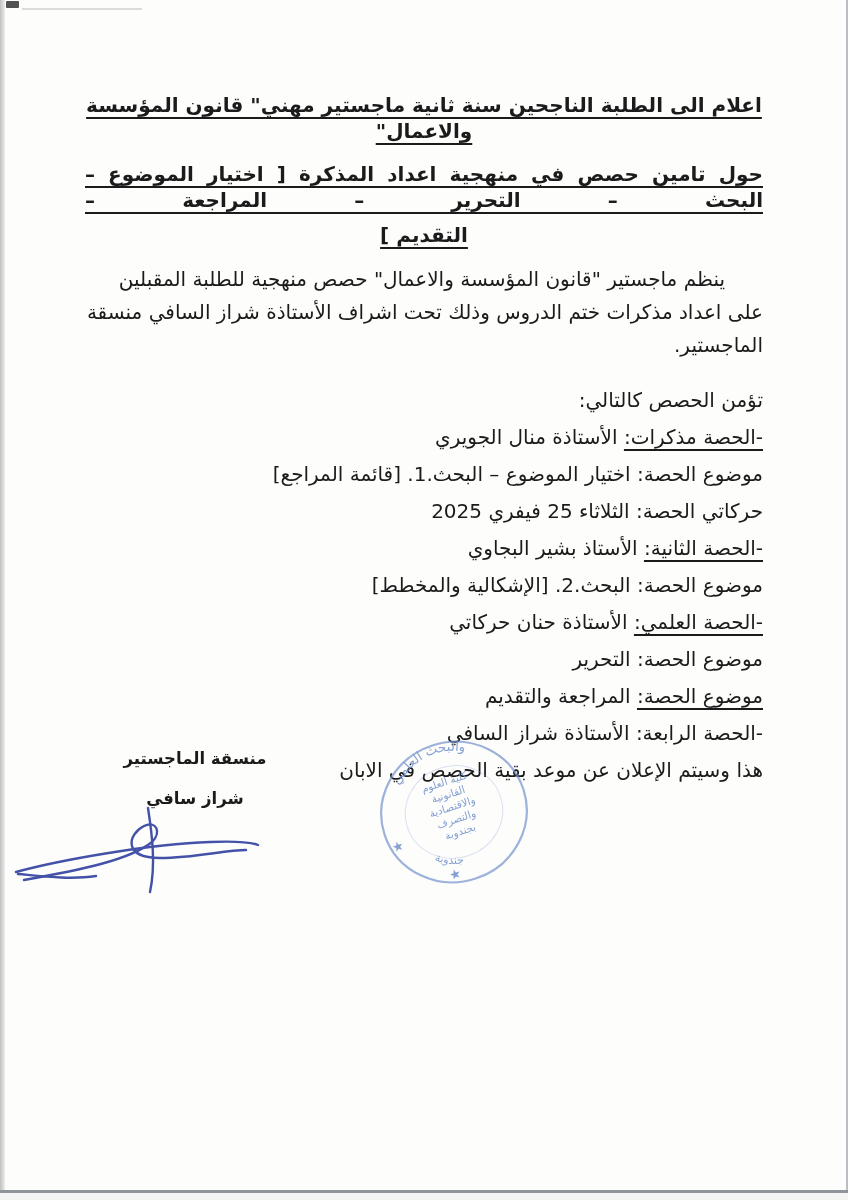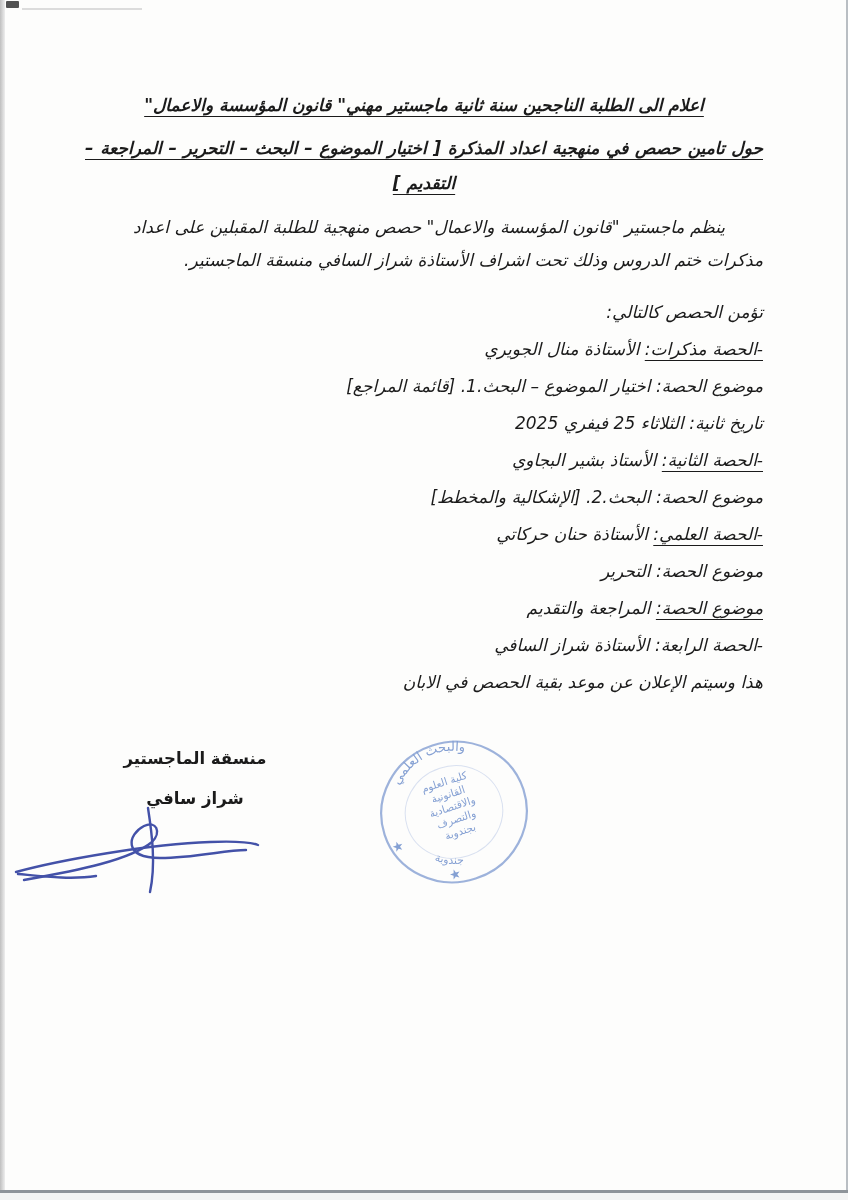--- a/index.html
+++ b/index.html
@@ -16,21 +16,21 @@
   .edge-left{position:absolute;left:0;top:0;width:5px;height:1200px;
     background:linear-gradient(to right,#bfbfbf,#eeeeee);}
   .edge-right{position:absolute;right:0;top:0;width:2px;height:1200px;background:#b9bec3;}
   .edge-bottom{position:absolute;left:0;top:1190px;width:848px;height:3px;background:#8f949a;}
   .edge-bottom-light{position:absolute;left:0;top:1193px;width:848px;height:7px;background:#f4f4f4;}
   .corner-mark{position:absolute;left:6px;top:1px;width:13px;height:7px;background:#525252;border-radius:1px;}
   .top-streak{position:absolute;left:22px;top:8px;width:120px;height:2px;background:#dcdcdc;}
 
   .content{
     position:absolute;top:92px;right:85px;left:85px;
-    direction:rtl;font-size:17px;text-align:right;font-style:italic;
+    direction:rtl;font-size:20px;text-align:right;
   }
   .t1{font-weight:bold;text-align:center;text-decoration:underline;
       text-underline-offset:5px;line-height:26px;}
   .t2{font-weight:bold;text-decoration:underline;text-underline-offset:5px;
       line-height:26px;margin-top:17px;text-align:justify;text-align-last:justify;}
   .t3{font-weight:bold;text-align:center;text-decoration:underline;
       text-underline-offset:5px;line-height:26px;margin-top:9px;}
   .intro{margin-top:15px;line-height:33px;text-indent:38px;}
   .line{line-height:37px;text-align:right;}
   .ul{text-decoration:underline;text-underline-offset:5px;}
@@ -62,21 +62,21 @@
     <div class="t1">اعلام الى الطلبة الناجحين سنة ثانية ماجستير مهني" قانون المؤسسة والاعمال"</div>
     <div class="t2">حول تامين حصص في منهجية اعداد المذكرة [ اختيار الموضوع – البحث – التحرير – المراجعة –</div>
     <div class="t3">التقديم ]</div>
 
     <p class="intro">ينظم ماجستير "قانون المؤسسة والاعمال" حصص منهجية للطلبة المقبلين على اعداد مذكرات ختم الدروس وذلك تحت اشراف الأستاذة شراز السافي منسقة الماجستير.</p>
 
     <div class="line">تؤمن الحصص كالتالي:</div>
 
     <div class="line"><span class="ul">-الحصة مذكرات:</span> <span>الأستاذة منال الجويري</span></div>
     <div class="line"><span>موضوع الحصة:</span> <span>اختيار الموضوع – البحث.1. [قائمة المراجع]</span></div>
-    <div class="line"><span>تاريخ ثانية:</span> <span>الثلاثاء 25 فيفري 2025</span></div>
+    <div class="line"><span>حركاتي الحصة:</span> <span>الثلاثاء 25 فيفري 2025</span></div>
 
     <div class="line"><span class="ul">-الحصة الثانية:</span> <span>الأستاذ بشير البجاوي</span></div>
     <div class="line"><span>موضوع الحصة:</span> <span>البحث.2. [الإشكالية والمخطط]</span></div>
 
     <div class="line"><span class="ul">-الحصة العلمي:</span> <span>الأستاذة حنان حركاتي</span></div>
     <div class="line"><span>موضوع الحصة:</span> <span>التحرير</span></div>
 
     <div class="line"><span class="ul">موضوع الحصة:</span> <span>المراجعة والتقديم</span></div>
     <div class="line"><span>-الحصة الرابعة:</span> <span>الأستاذة شراز السافي</span></div>
 

